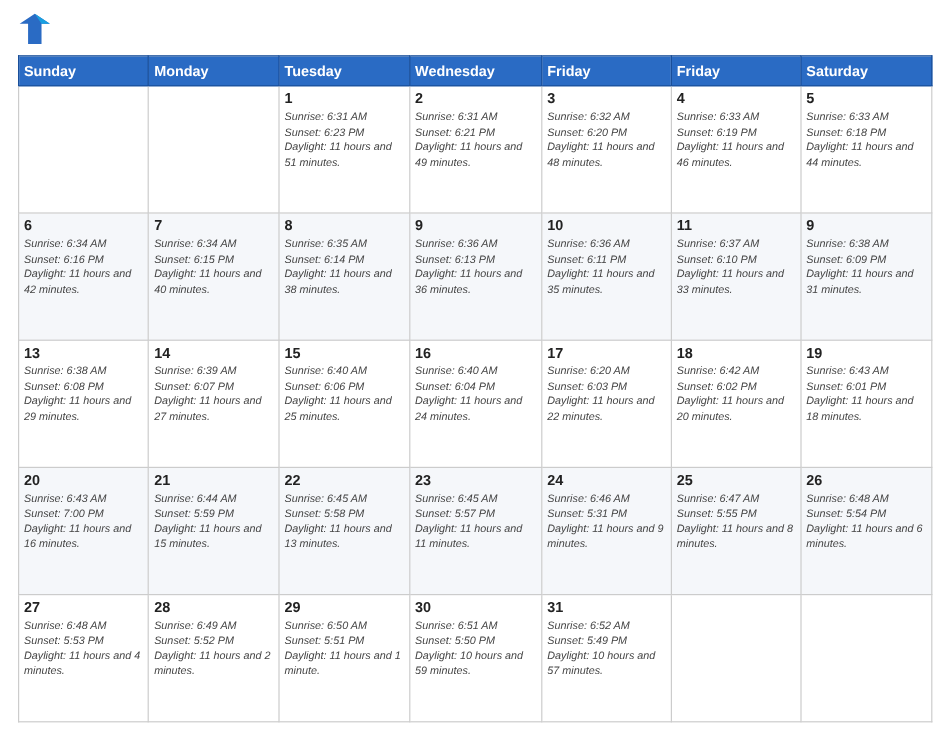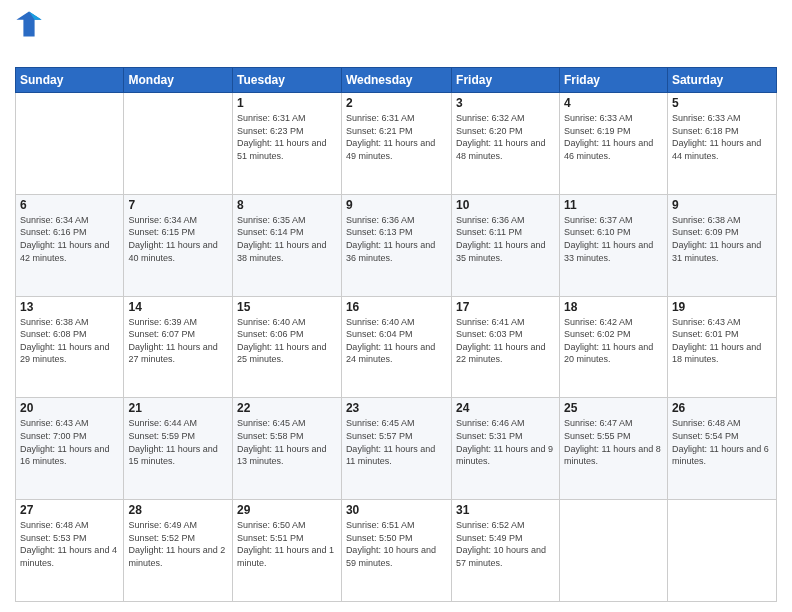--- a/index.html
+++ b/index.html
@@ -48,21 +48,20 @@
       color: #222;
     }
     .location-title {
       font-size: 16px;
       color: #444;
     }
     .calendar {
       width: 100%;
       border-collapse: collapse;
       flex: 1;
-      margin-top: 21px;
     }
     .calendar thead tr th {
       background-color: #2a6bc4;
       color: #fff;
       font-size: 12px;
       font-weight: bold;
       padding: 5px 4px;
       text-align: left;
       border: 1px solid #1a4f9a;
     }
@@ -83,20 +82,21 @@
       font-size: 12px;
       font-weight: bold;
       color: #222;
       display: block;
       margin-bottom: 2px;
     }
     .day-info {
       font-size: 9px;
       line-height: 1.4;
       color: #444;
+      font-style: italic;
     }
     .empty { background: #fff !important; }
   </style>
 </head>
 <body>
 
 <div class="page">
   <div class="header">
     <div class="logo">
       <svg class="logo-icon" viewBox="0 0 40 40">
@@ -226,21 +226,21 @@
 Daylight: 11 hours and 25 minutes.</div>
           </td>
           <td>
             <span class="day-number">16</span>
             <div class="day-info">Sunrise: 6:40 AM
 Sunset: 6:04 PM
 Daylight: 11 hours and 24 minutes.</div>
           </td>
           <td>
             <span class="day-number">17</span>
-            <div class="day-info">Sunrise: 6:41 AM
+            <div class="day-info">Sunrise: 6:20 AM
 Sunset: 6:03 PM
 Daylight: 11 hours and 22 minutes.</div>
           </td>
           <td>
             <span class="day-number">18</span>
             <div class="day-info">Sunrise: 6:42 AM
 Sunset: 6:02 PM
 Daylight: 11 hours and 20 minutes.</div>
           </td>
           <td>

